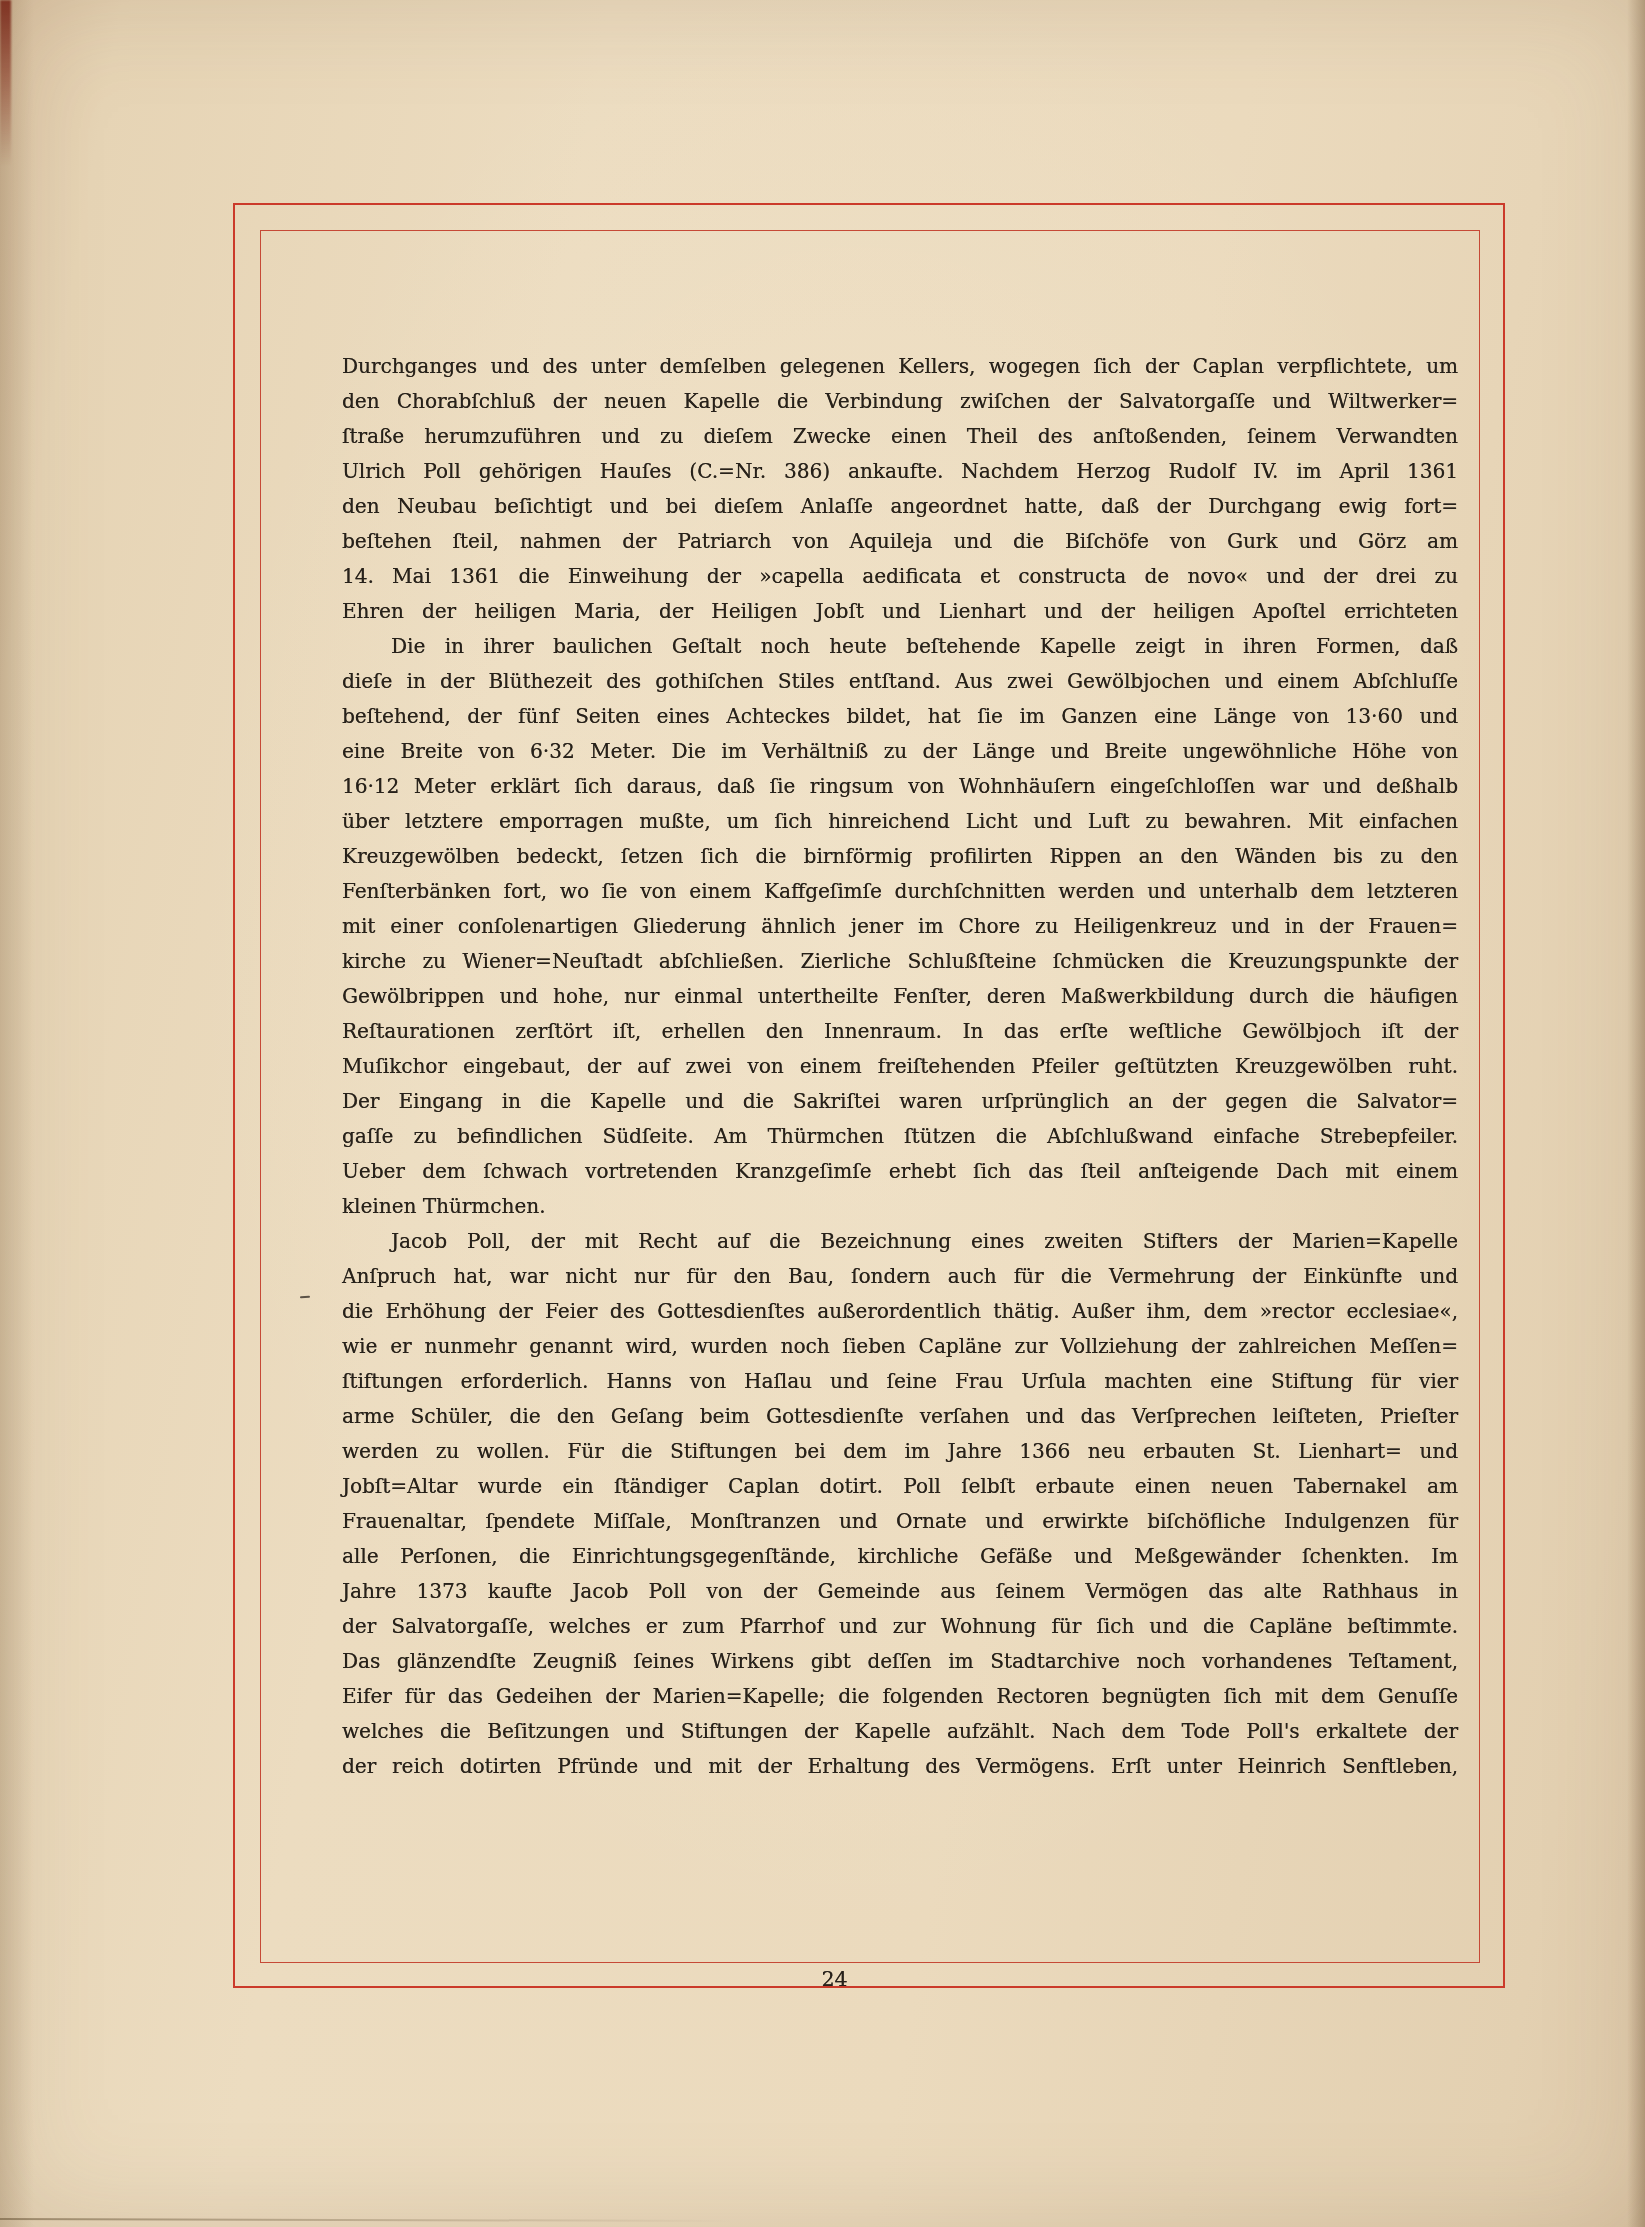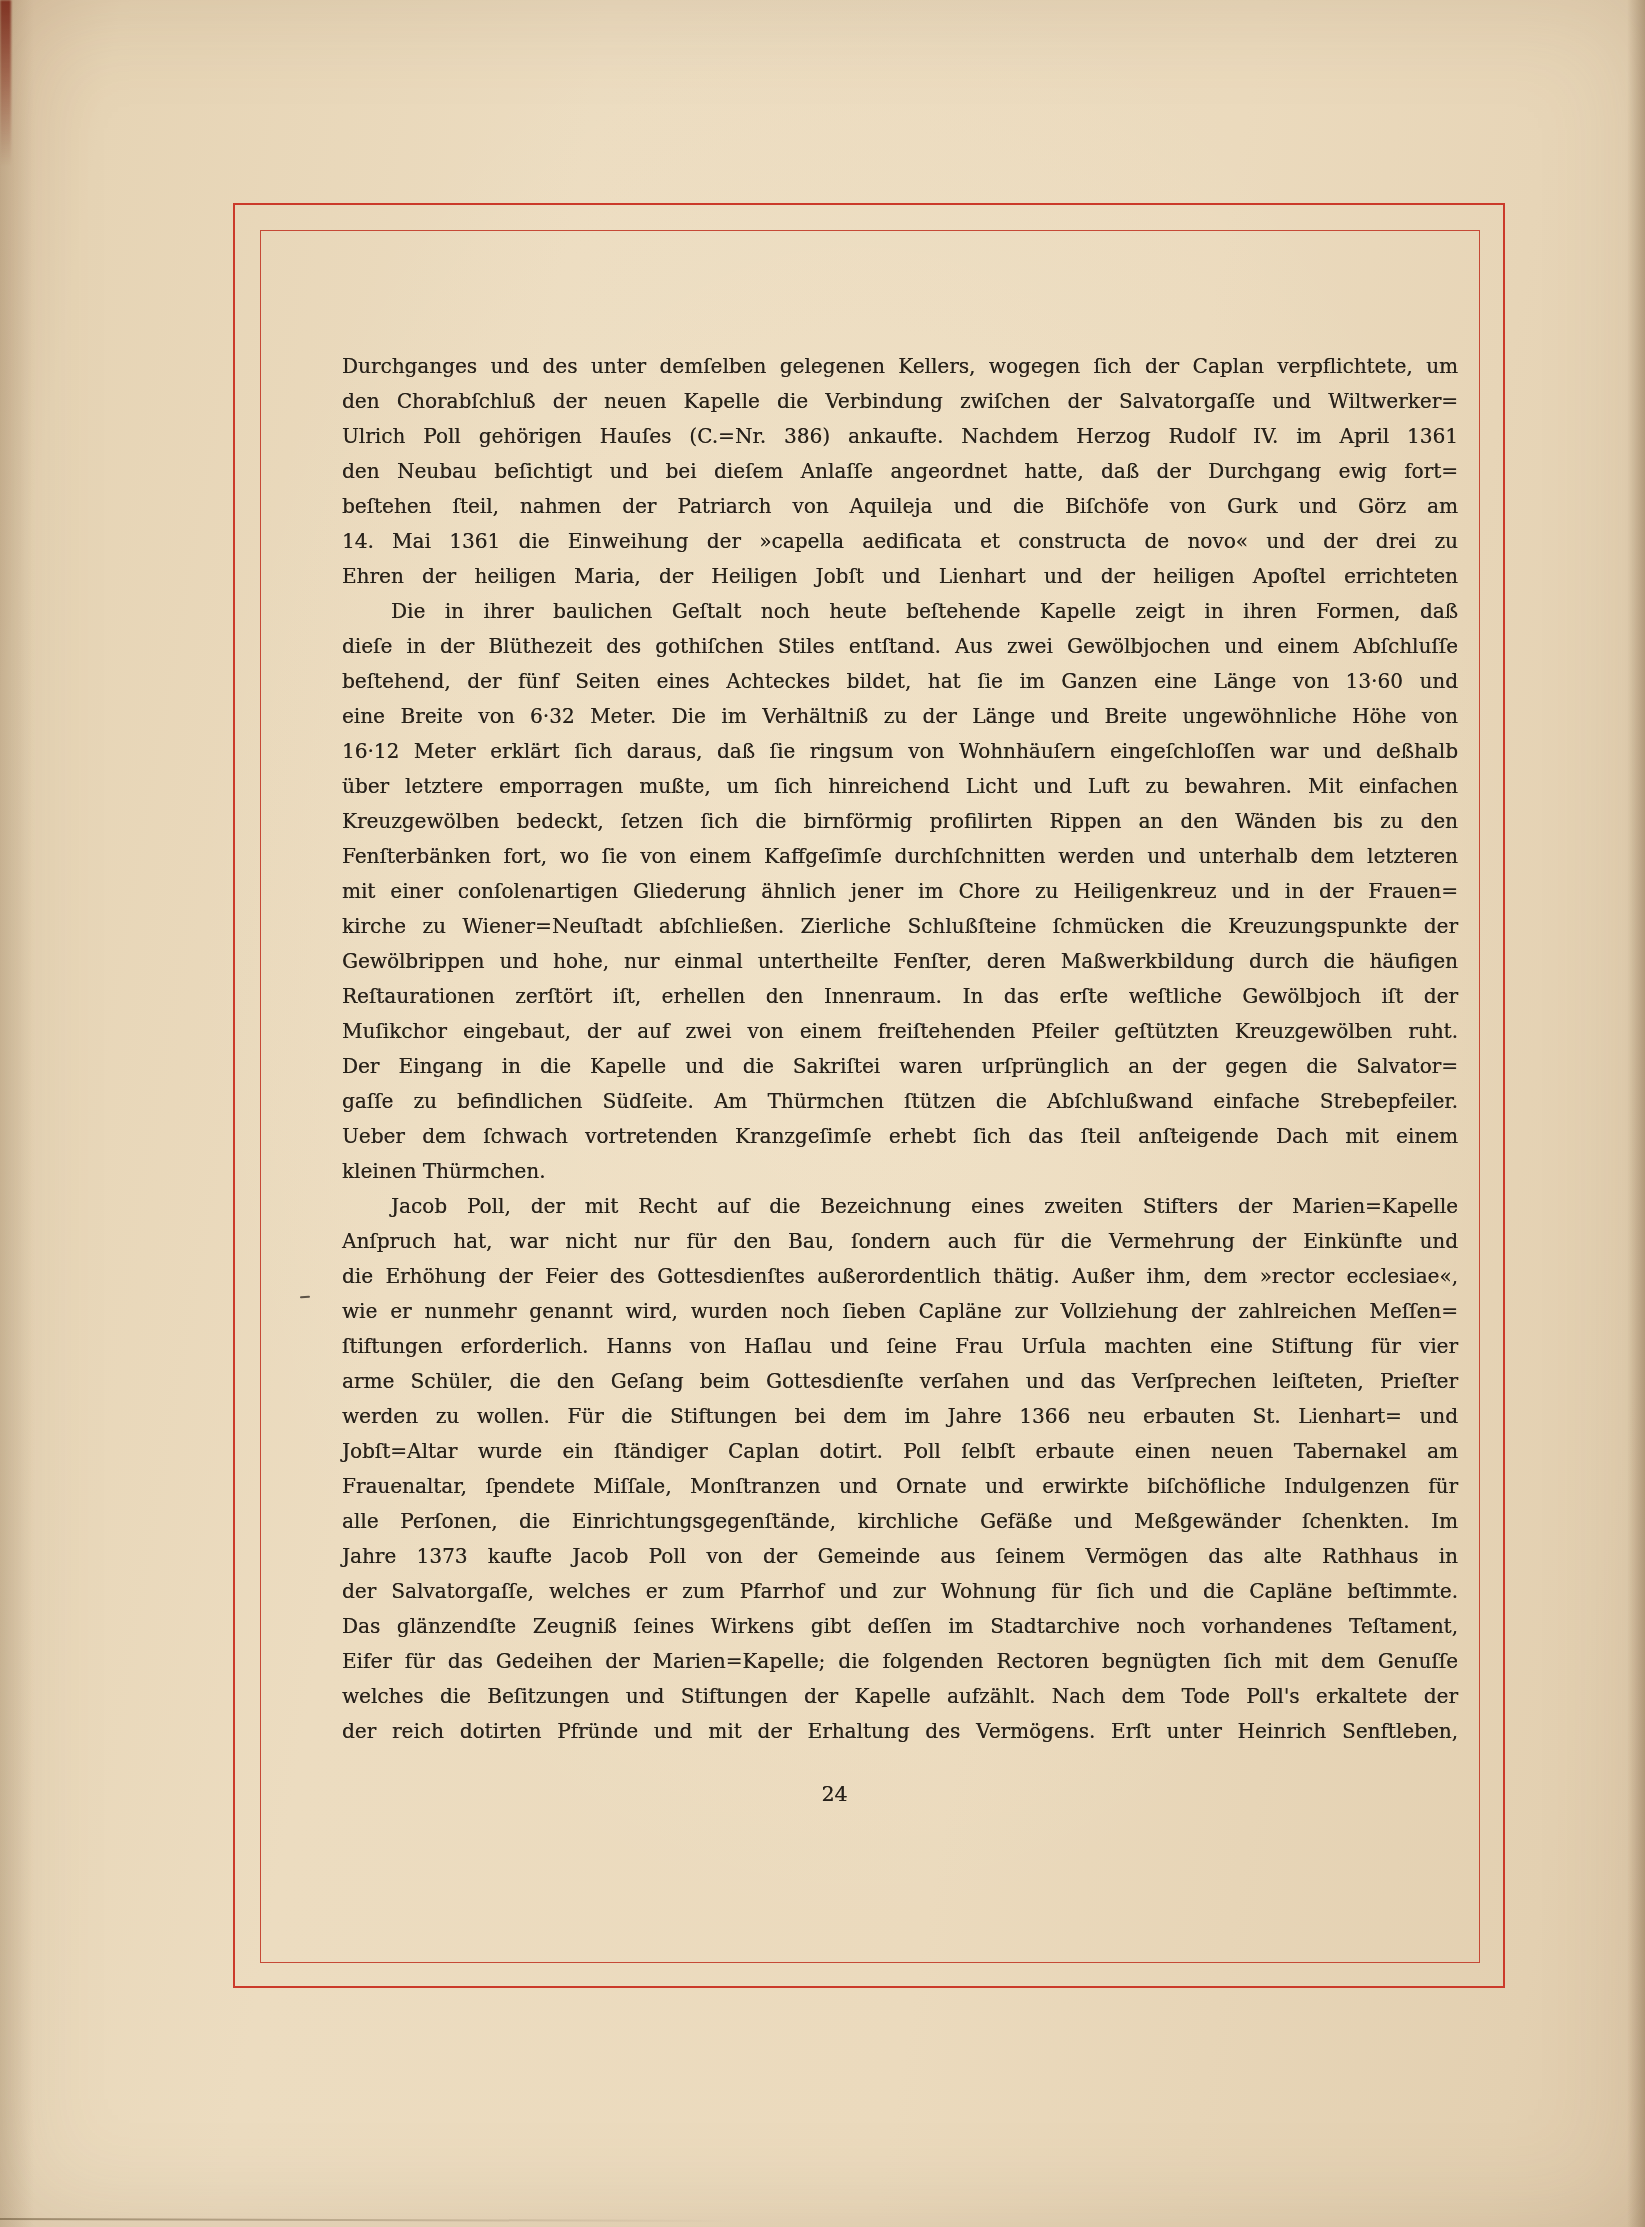--- a/index.html
+++ b/index.html
@@ -58,21 +58,21 @@
   .line{
     height:35px;line-height:35px;
     text-align:justify;
     text-align-last:justify;
     white-space:nowrap;
     text-shadow:0.2px 0 0 rgba(39,33,26,0.75);
   }
   .line.last{text-align-last:left;}
   .line.indent{text-indent:49px;}
   .page-number{
-    position:absolute;left:805px;top:1781px;width:59px;
+    position:absolute;left:805px;top:1966px;width:59px;
     text-align:center;color:var(--ink);
     font-size:20.5px;line-height:27px;
     text-shadow:0.2px 0 0 rgba(39,33,26,0.7);
   }
   .margin-mark{
     position:absolute;left:300px;top:1296px;width:9.8px;height:2.4px;
     background:rgba(55,48,40,0.8);border-radius:1.5px;transform:rotate(-3deg);
   }
 </style>
 </head>
@@ -85,20 +85,21 @@
   <div class="bottom-edge-line"></div>
 
   <div class="outer-frame"></div>
   <div class="inner-frame"></div>
 
   <div class="margin-mark"></div>
 
   <div class="text-block">
       <div class="line">Durchganges und des unter demſelben gelegenen Kellers, wogegen ſich der Caplan verpflichtete, um</div>
       <div class="line">den Chorabſchluß der neuen Kapelle die Verbindung zwiſchen der Salvatorgaſſe und Wiltwerker=</div>
+      <div class="line">ſtraße herumzuführen und zu dieſem Zwecke einen Theil des anſtoßenden, ſeinem Verwandten</div>
       <div class="line">Ulrich Poll gehörigen Hauſes (C.=Nr. 386) ankaufte. Nachdem Herzog Rudolf IV. im April 1361</div>
       <div class="line">den Neubau beſichtigt und bei dieſem Anlaſſe angeordnet hatte, daß der Durchgang ewig fort=</div>
       <div class="line">beſtehen ſteil, nahmen der Patriarch von Aquileja und die Biſchöfe von Gurk und Görz am</div>
       <div class="line">14. Mai 1361 die Einweihung der »capella aedificata et constructa de novo« und der drei zu</div>
       <div class="line">Ehren der heiligen Maria, der Heiligen Jobſt und Lienhart und der heiligen Apoſtel errichteten</div>
       <div class="line indent">Die in ihrer baulichen Geſtalt noch heute beſtehende Kapelle zeigt in ihren Formen, daß</div>
       <div class="line">dieſe in der Blüthezeit des gothiſchen Stiles entſtand. Aus zwei Gewölbjochen und einem Abſchluſſe</div>
       <div class="line">beſtehend, der fünf Seiten eines Achteckes bildet, hat ſie im Ganzen eine Länge von 13·60 und</div>
       <div class="line">eine Breite von 6·32 Meter. Die im Verhältniß zu der Länge und Breite ungewöhnliche Höhe von</div>
       <div class="line">16·12 Meter erklärt ſich daraus, daß ſie ringsum von Wohnhäuſern eingeſchloſſen war und deßhalb</div>

